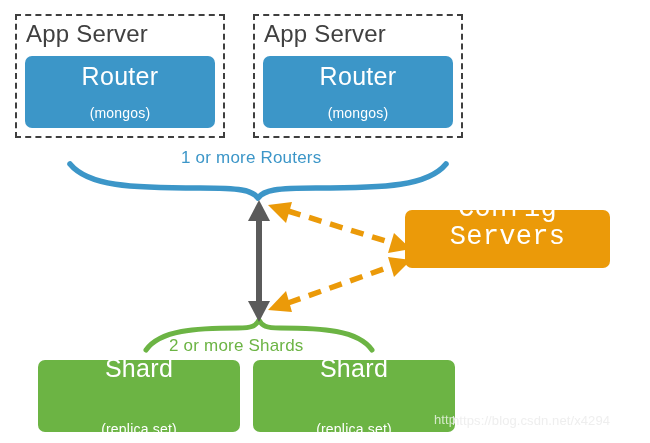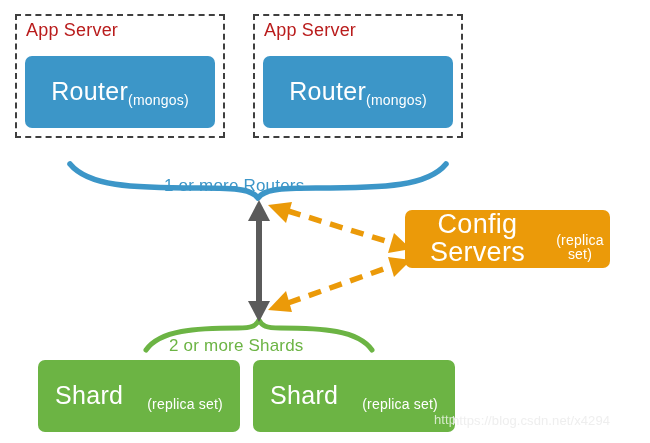--- a/index.html
+++ b/index.html
@@ -29,33 +29,33 @@
   .app-server {
     position: absolute;
     border: 2px dashed #3f3f3f;
     background: transparent;
     box-sizing: border-box;
   }
   .app-server-label {
     position: absolute;
     left: 9px;
     top: 4px;
-    font-size: 18px;
-    color: #b91c1c;
+    font-size: 24px;
+    color: #404040;
     letter-spacing: 0.2px;
     white-space: nowrap;
   }
 
   
   .node {
     position: absolute;
     border-radius: 7px;
     box-sizing: border-box;
     display: flex;
-    flex-direction: row;
+    flex-direction: column;
     align-items: center;
     justify-content: center;
     color: #ffffff;
     text-align: center;
     line-height: 1.03;
   }
   .node .title {
     font-size: 25px;
     font-weight: 400;
     letter-spacing: 0.3px;
@@ -135,25 +135,25 @@
   </div>
 
   <div class="app-server" style="left:253px; top:14px; width:210px; height:124px;">
     <span class="app-server-label">App Server</span>
   </div>
   <div class="node router" style="left:263px; top:56px; width:190px; height:72px;">
     <span class="title">Router</span>
     <span class="subtitle">(mongos)</span>
   </div>
 
-  <div class="brace-caption routers" style="left:164px; top:148px;margin-top:28px;">1 or more Routers</div>
+  <div class="brace-caption routers" style="left:181px; top:148px;">1 or more Routers</div>
 
   <div class="brace-caption shards" style="left:169px; top:336px;">2 or more Shards</div>
 
-  <div class="node config" style="left:405px; top:210px; width:205px; height:58px;">
+  <div class="node config" style="left:405px; top:210px; width:205px; height:58px;font-family:Liberation Mono, monospace;">
     <span class="title">Config Servers</span>
     <span class="subtitle">(replica set)</span>
   </div>
 
   <div class="node shard" style="left:38px; top:360px; width:202px; height:72px;">
     <span class="title">Shard</span>
     <span class="subtitle">(replica set)</span>
   </div>
 
   <div class="node shard" style="left:253px; top:360px; width:202px; height:72px;">

